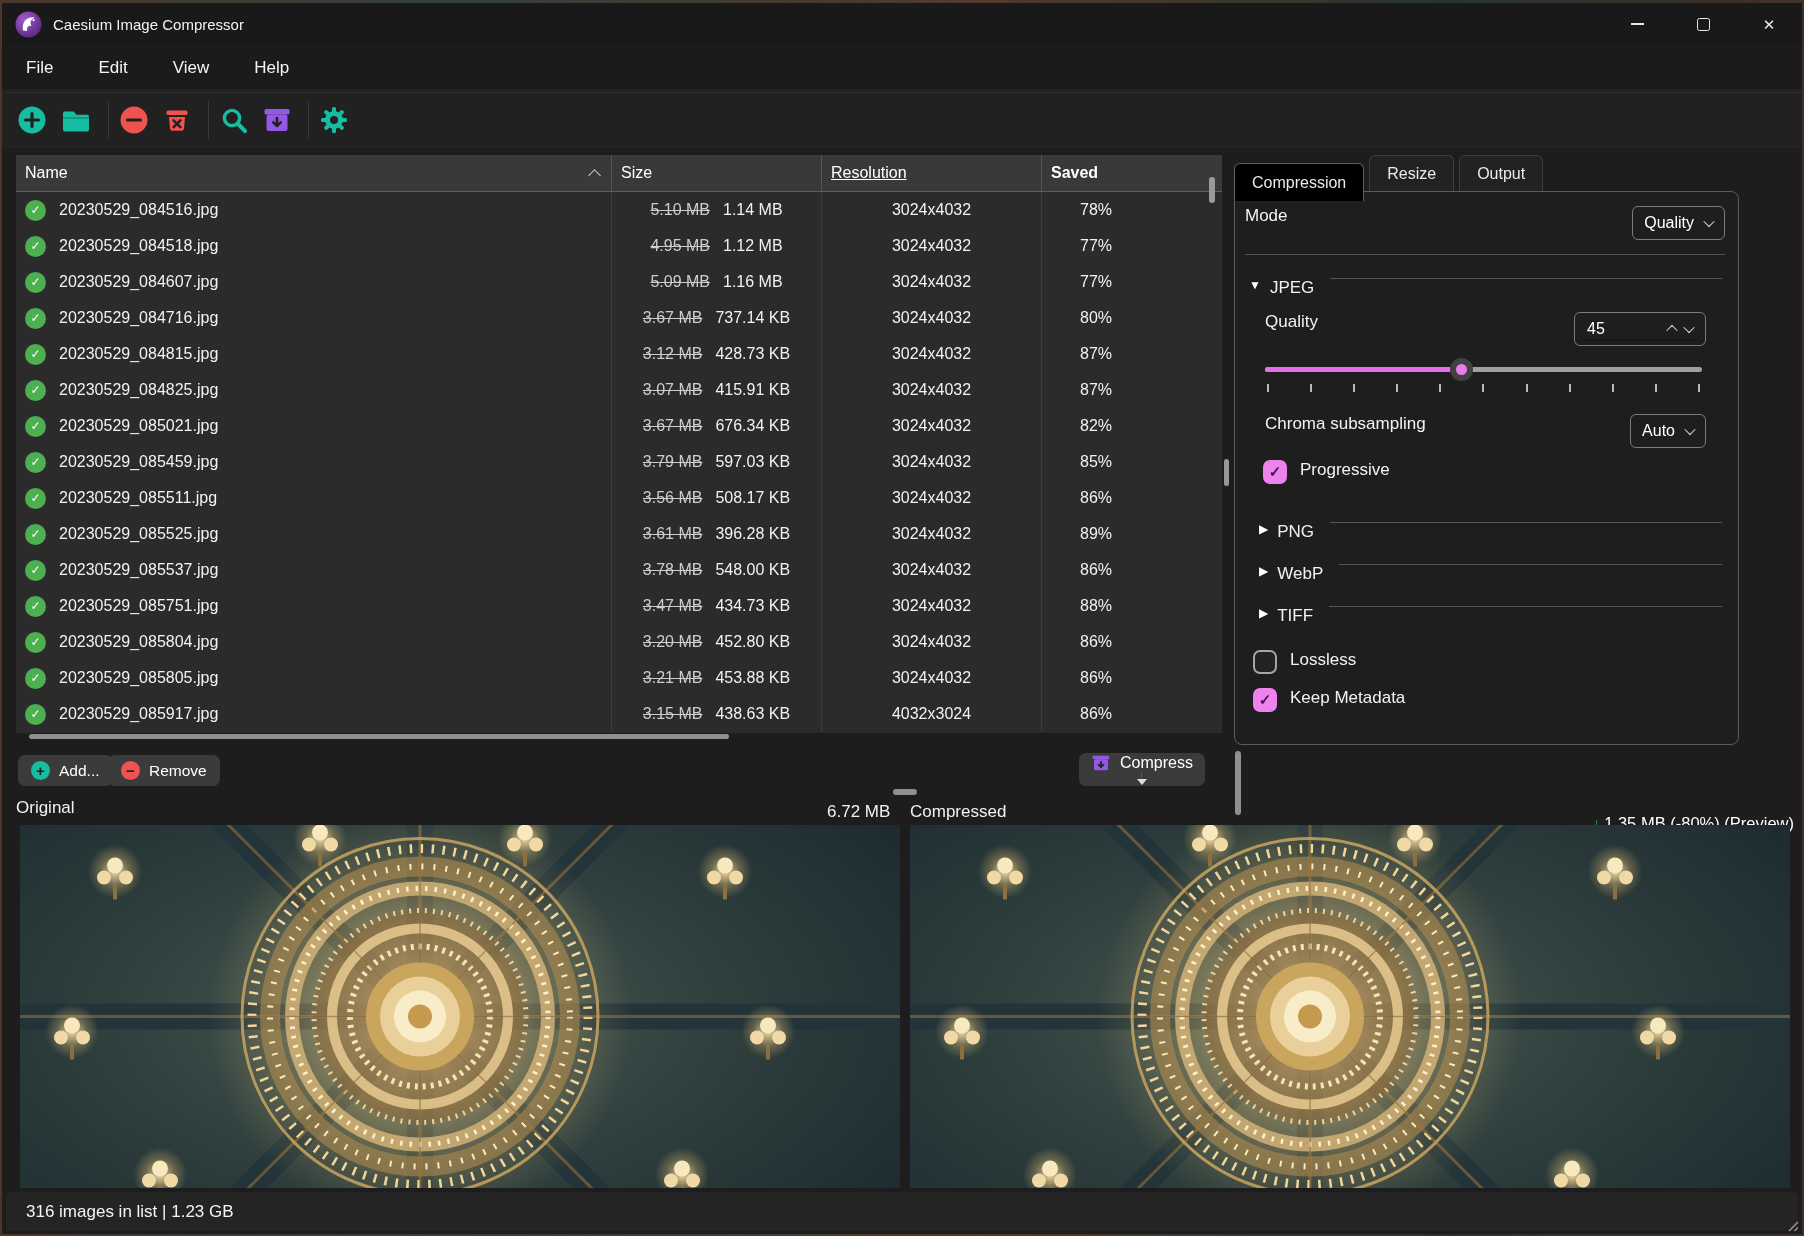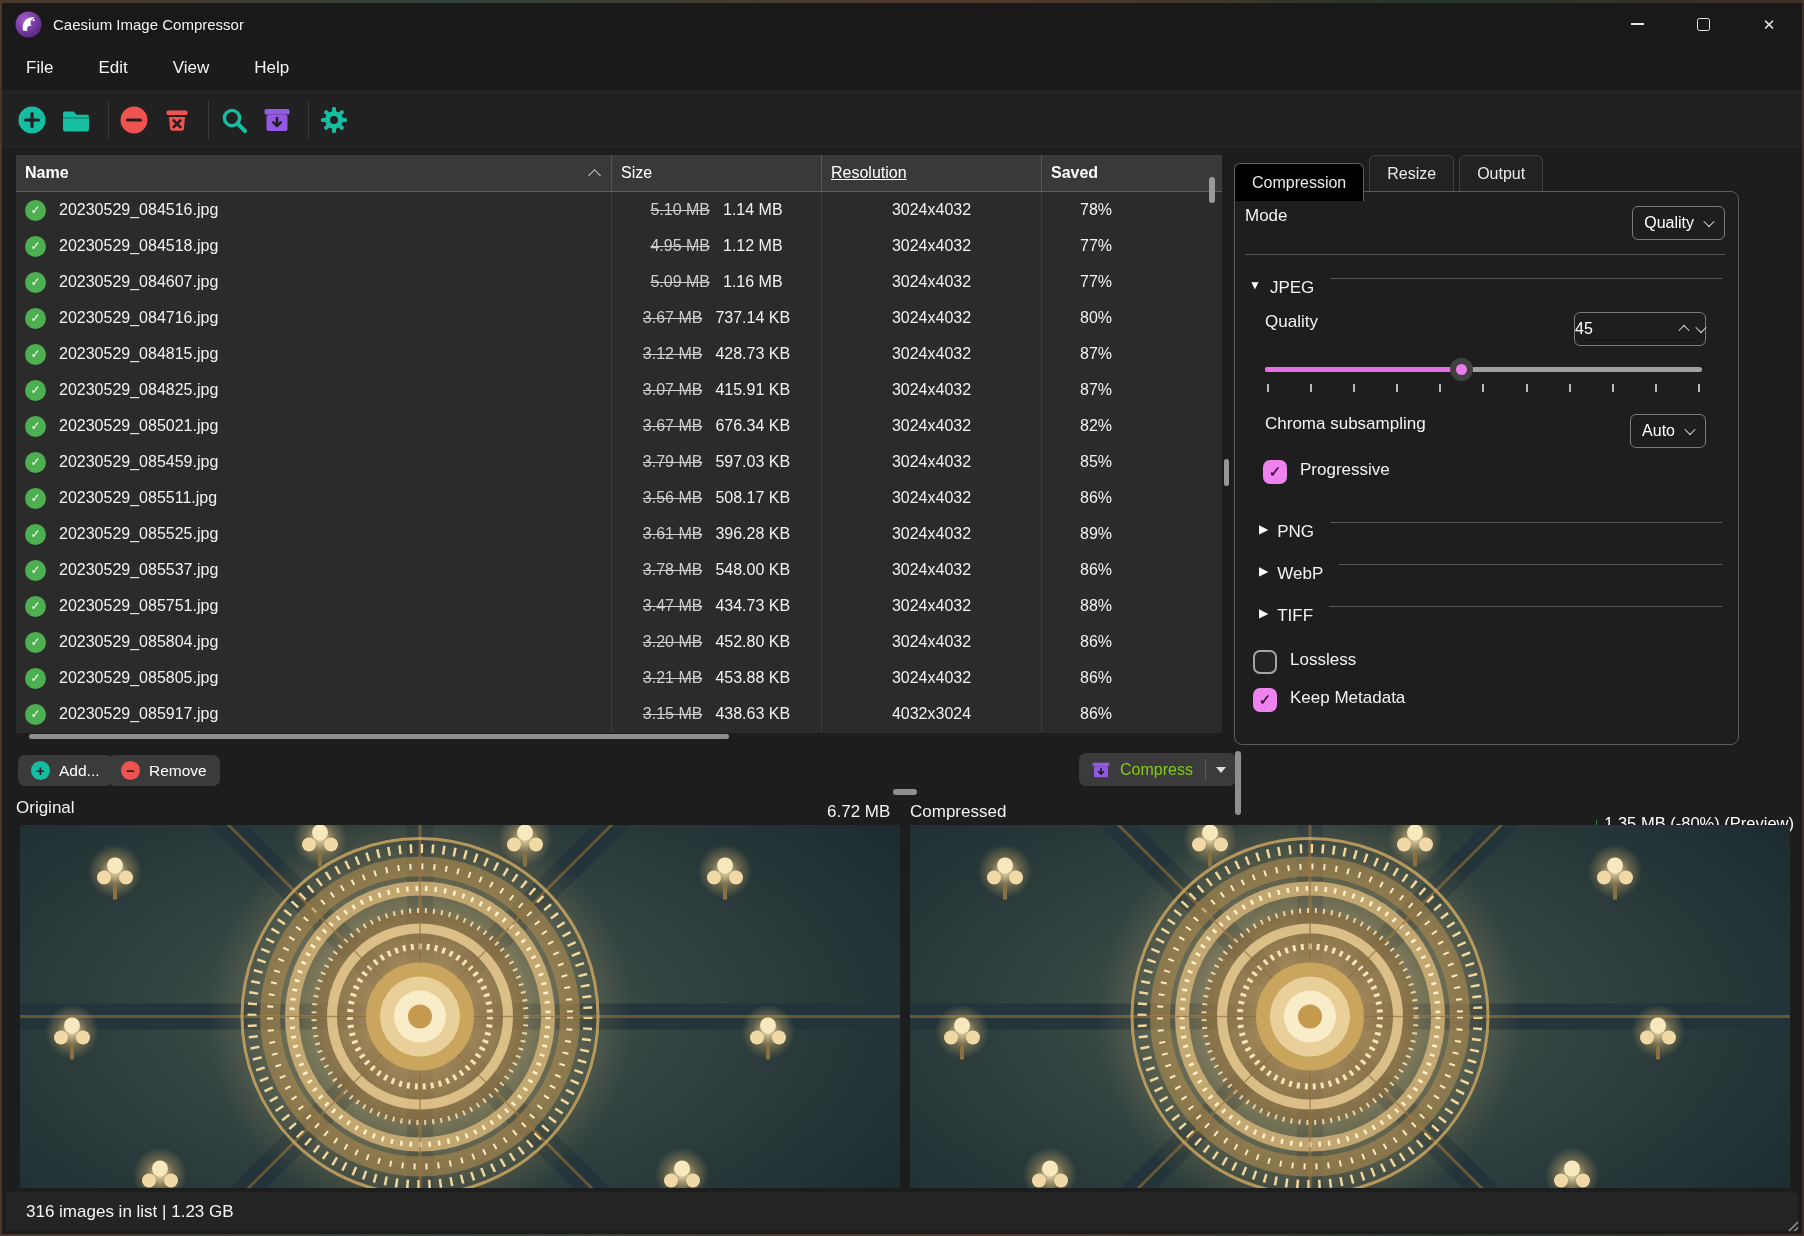--- a/index.html
+++ b/index.html
@@ -23,21 +23,21 @@
 
   
   .toolbar{position:absolute;left:0;top:89px;right:0;height:56px;background:#212121;display:flex;align-items:center;padding-left:15px;box-sizing:border-box;border-top:1px solid #2e2e2e;border-bottom:1px solid #262626;}
   .tbtn{margin-right:13px;display:flex;align-items:center;justify-content:center;}
   .tsep{width:1px;height:38px;background:#3a3a3a;margin:0 10px 0 3px;}
 
   
   .filetable{position:absolute;left:14px;top:152px;width:1206px;height:578px;background:#2b2b2b;overflow:hidden;}
   .thead{position:absolute;left:0;top:0;right:0;height:37px;background:#393939;display:flex;border-bottom:1px solid #5f5f5f;box-sizing:border-box;}
   .th{display:flex;align-items:center;box-sizing:border-box;padding-left:9px;font-size:16px;color:#fff;border-right:1px solid #565656;position:relative;}
-  .th-name{width:596px;font-weight:bold;} .th-size{width:210px;} .th-res{width:220px;text-decoration:underline;} .th-saved{width:180px;border-right:none;font-weight:bold;}
+  .th-name{width:596px;} .th-size{width:210px;} .th-res{width:220px;text-decoration:underline;} .th-saved{width:180px;border-right:none;font-weight:bold;}
   .sort-caret{position:absolute;right:12px;top:16px;width:8px;height:8px;border-left:1.8px solid #cfcfcf;border-top:1.8px solid #cfcfcf;transform:rotate(45deg);}
   .tbody{position:absolute;left:0;top:37px;right:0;bottom:0;}
   .trow{display:flex;height:36px;}
   .c{display:flex;align-items:center;box-sizing:border-box;font-size:16px;color:#f2f2f2;border-right:1px solid #3c3c3c;height:36px;}
   .name-c{width:596px;padding-left:9px;}
   .size-c{width:210px;justify-content:center;gap:6px;}
   .res-c{width:220px;justify-content:center;}
   .saved-c{width:180px;padding-left:38px;border-right:none;}
   .chk{width:21px;height:21px;border-radius:50%;background:#4caf50;color:#fff;display:flex;align-items:center;justify-content:center;font-size:12px;margin-right:13px;flex:none;}
   .orig{text-decoration:line-through;color:#cdcdcd;margin-right:7px;}
@@ -50,40 +50,40 @@
   .tabs{position:absolute;left:0;top:0;display:flex;z-index:2;}
   .tab{height:36px;display:flex;align-items:center;padding:0 17px;font-size:16px;color:#eaeaea;background:#222;border:1px solid #3f3f3f;border-bottom:none;border-radius:6px 6px 0 0;margin-right:5px;box-sizing:border-box;}
   .tab.active{background:#000000;border-color:#5f5f5f;height:38px;margin-top:8px;}
   .panel-frame{position:absolute;left:0;top:36px;right:0;bottom:0;border:1px solid #5c5c5c;border-radius:0 8px 8px 8px;background:#1e1e1e;box-sizing:border-box;}
   .prow{position:absolute;left:0;right:0;display:flex;}
   .plabel{font-size:17px;color:#f2f2f2;}
   .dropdown{display:inline-flex;align-items:center;gap:11px;border:1px solid #7b7b7b;border-radius:6px;padding:0 11px;height:32px;font-size:16px;color:#fff;}
   .dd-caret{width:7px;height:7px;border-right:1.7px solid #dcdcdc;border-bottom:1.7px solid #dcdcdc;transform:rotate(45deg) translate(-1px,-1px);}
   .hline{flex:1;height:1px;background:#8d8d8d;opacity:.5;margin-left:16px;}
   .tri{font-size:12px;color:#fff;margin-right:9px;}
-  .spinbox{position:relative;display:inline-flex;align-items:center;justify-content:space-between;width:132px;height:34px;border:1px solid #7b7b7b;border-radius:6px;padding:0 0;box-sizing:border-box;font-size:16px;}
+  .spinbox{position:relative;display:inline-flex;align-items:center;justify-content:space-between;width:132px;height:34px;border:1px solid #7b7b7b;border-radius:6px;padding:0 12px;box-sizing:border-box;font-size:16px;}
   .spin-underline{position:absolute;left:9px;right:9px;bottom:4px;height:2px;background:#161616;}
   .spin-arrows{display:flex;gap:9px;}
   .spin-up{width:7px;height:7px;border-left:1.7px solid #dcdcdc;border-top:1.7px solid #dcdcdc;transform:rotate(45deg) translate(1px,1px);}
   .spin-down{width:7px;height:7px;border-right:1.7px solid #dcdcdc;border-bottom:1.7px solid #dcdcdc;transform:rotate(45deg) translate(-1px,-1px);}
   .slider{position:relative;height:23px;flex:1;}
   .slider .track{position:absolute;left:0;right:0;top:9px;height:5px;background:#a0a0a0;border-radius:3px;}
   .slider .fill{position:absolute;left:0;top:9px;height:5px;background:#e66fe5;border-radius:3px;}
   .slider .handle{position:absolute;top:0;width:23px;height:23px;border-radius:50%;background:#414141;display:flex;align-items:center;justify-content:center;}
   .slider .handle::after{content:"";width:11px;height:11px;border-radius:50%;background:#ee7af0;display:block;}
   .ticks{display:flex;justify-content:space-between;}
   .tick{width:2px;height:8px;background:#d6d6d6;opacity:.85;}
   .cbrow{gap:13px;}
   .cb{width:24px;height:24px;border-radius:7px;box-sizing:border-box;display:flex;align-items:center;justify-content:center;font-size:15px;font-weight:bold;color:transparent;border:2px solid #a5a5a5;background:#232323;flex:none;}
   .cb.checked{border:none;background:#ee82ee;color:#47124a;}
 
   
   .btn{position:absolute;height:31px;background:#3b3b3b;border-radius:7px;display:flex;align-items:center;padding:0 13px;font-size:15.5px;gap:9px;color:#fff;box-sizing:border-box;}
   .mini-ic{width:19px;height:19px;border-radius:50%;display:flex;align-items:center;justify-content:center;color:#222;font-weight:bold;font-size:15px;line-height:1;flex:none;}
-  .compress-btn{position:absolute;left:1077px;top:750px;height:33px;background:#3b3b3b;border-radius:7px;display:flex;align-items:center;color:#84cc16;font-size:16px;}
+  .compress-btn{position:absolute;left:1077px;top:750px;height:33px;background:#3b3b3b;border-radius:7px;display:flex;align-items:center;color:#ffffff;font-size:16px;flex-direction:column;}
   .cprs-main{display:flex;align-items:center;gap:9px;padding:0 12px;height:100%;}
   .cprs-div{width:1px;height:21px;background:#5c5c5c;}
   .cprs-arrow{padding:0 10px;display:flex;align-items:center;height:100%;}
   .tri-down{width:0;height:0;border-left:5.5px solid transparent;border-right:5.5px solid transparent;border-top:6.5px solid #dcdcdc;}
   .pane-scroll-hint{position:absolute;left:1233px;top:748px;width:6px;height:64px;background:#8f8f8f;border-radius:3px;}
 
   
   .pv-label{position:absolute;font-size:17px;color:#f2f2f2;}
   .pv-splitter{position:absolute;left:891px;top:786px;width:24px;height:6px;background:#8f8f8f;border-radius:3px;}
   .savings{position:absolute;right:8px;top:799px;font-size:16.5px;color:#fff;margin-top:12px;}

